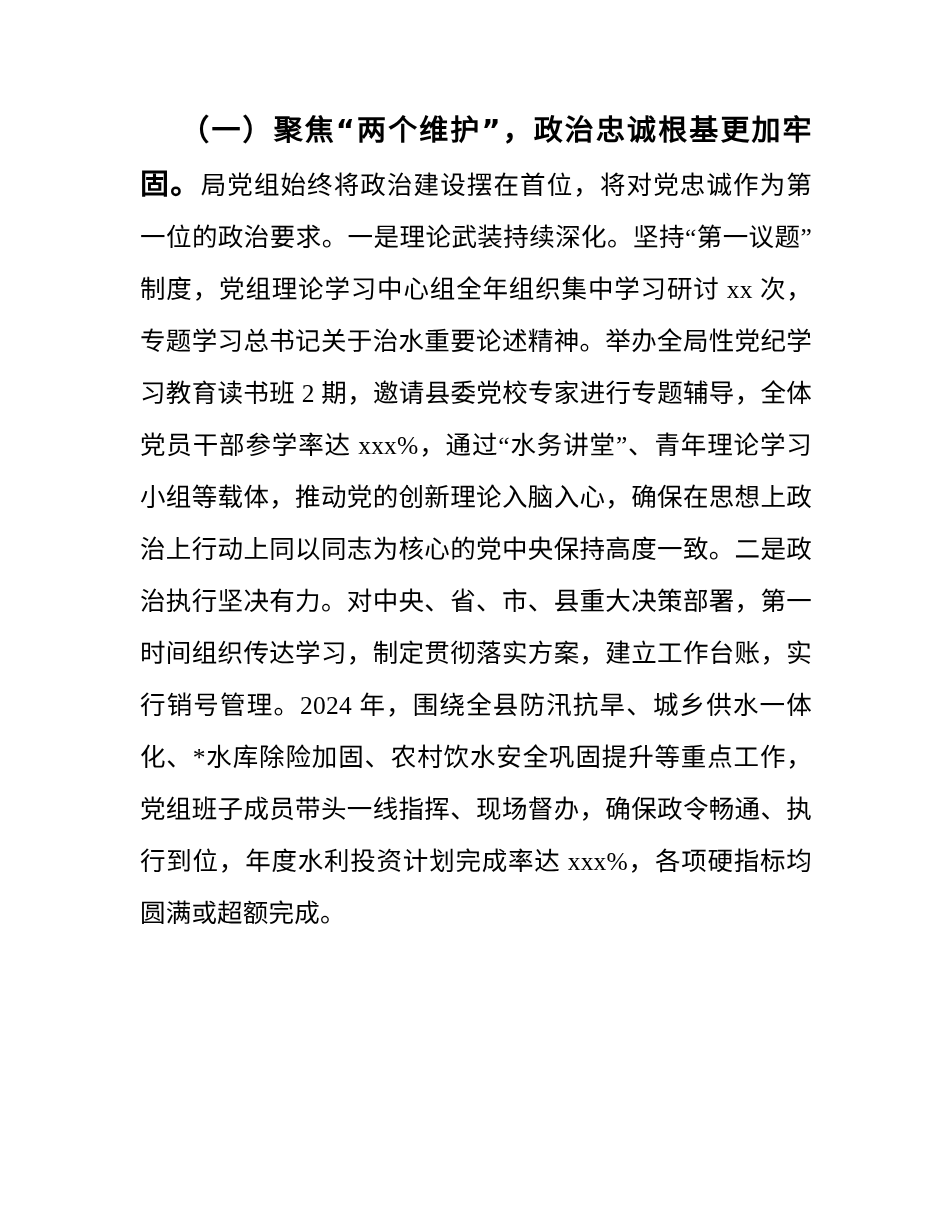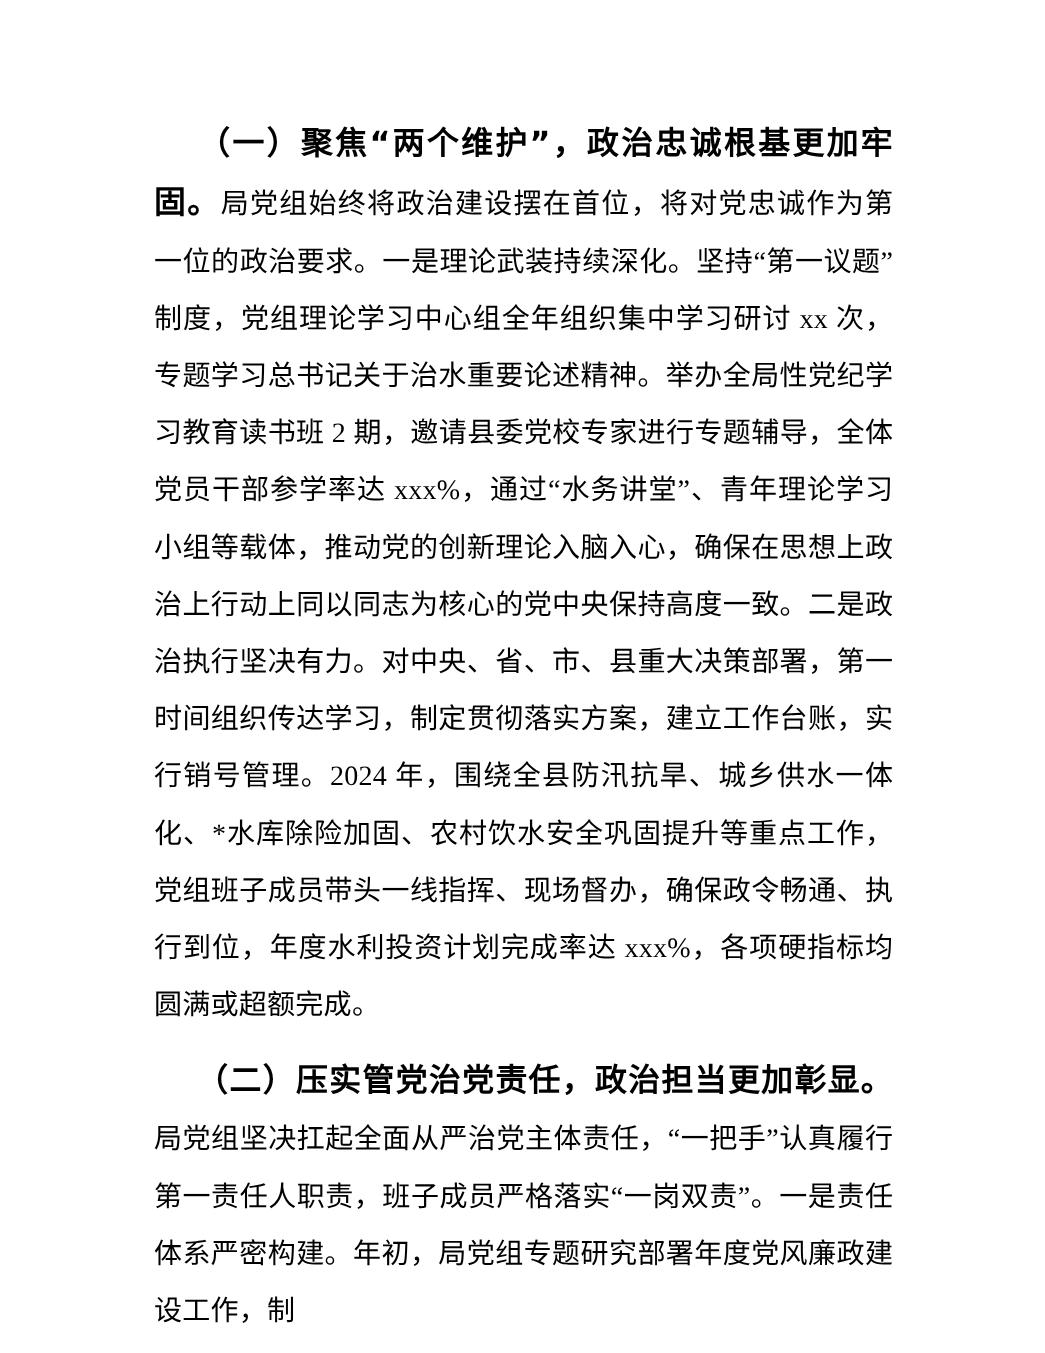--- a/index.html
+++ b/index.html
@@ -54,18 +54,15 @@
 </head>
 <body>
 
 <div class="page">
   <div class="doc-body">
 
     <p class="para">
       <span class="indent">　　</span><span class="heading-run">（一）聚焦“两个维护”，政治忠诚根基更加牢固。</span><span class="body-run">局党组始终将政治建设摆在首位，将对党忠诚作为第一位的政治要求。一是理论武装持续深化。坚持“第一议题”制度，党组理论学习中心组全年组织集中学习研讨 xx 次，专题学习总书记关于治水重要论述精神。举办全局性党纪学习教育读书班 2 期，邀请县委党校专家进行专题辅导，全体党员干部参学率达 xxx%，通过“水务讲堂”、青年理论学习小组等载体，推动党的创新理论入脑入心，确保在思想上政治上行动上同以同志为核心的党中央保持高度一致。二是政治执行坚决有力。对中央、省、市、县重大决策部署，第一时间组织传达学习，制定贯彻落实方案，建立工作台账，实行销号管理。2024 年，围绕全县防汛抗旱、城乡供水一体化、*水库除险加固、农村饮水安全巩固提升等重点工作，党组班子成员带头一线指挥、现场督办，确保政令畅通、执行到位，年度水利投资计划完成率达 xxx%，各项硬指标均圆满或超额完成。</span>
     </p>
 
-    <p class="para">
-      <span class="indent">　　</span><span class="heading-run">（二）压实管党治党责任，政治担当更加彰显。</span><span class="body-run">局党组坚决扛起全面从严治党主体责任，“一把手”认真履行第一责任人职责，班子成员严格落实“一岗双责”。一是责任体系严密构建。年初，局党组专题研究部署年度党风廉政建设工作，制</span>
-    </p>
 
   </div>
 </div>
 
 </body></html>

